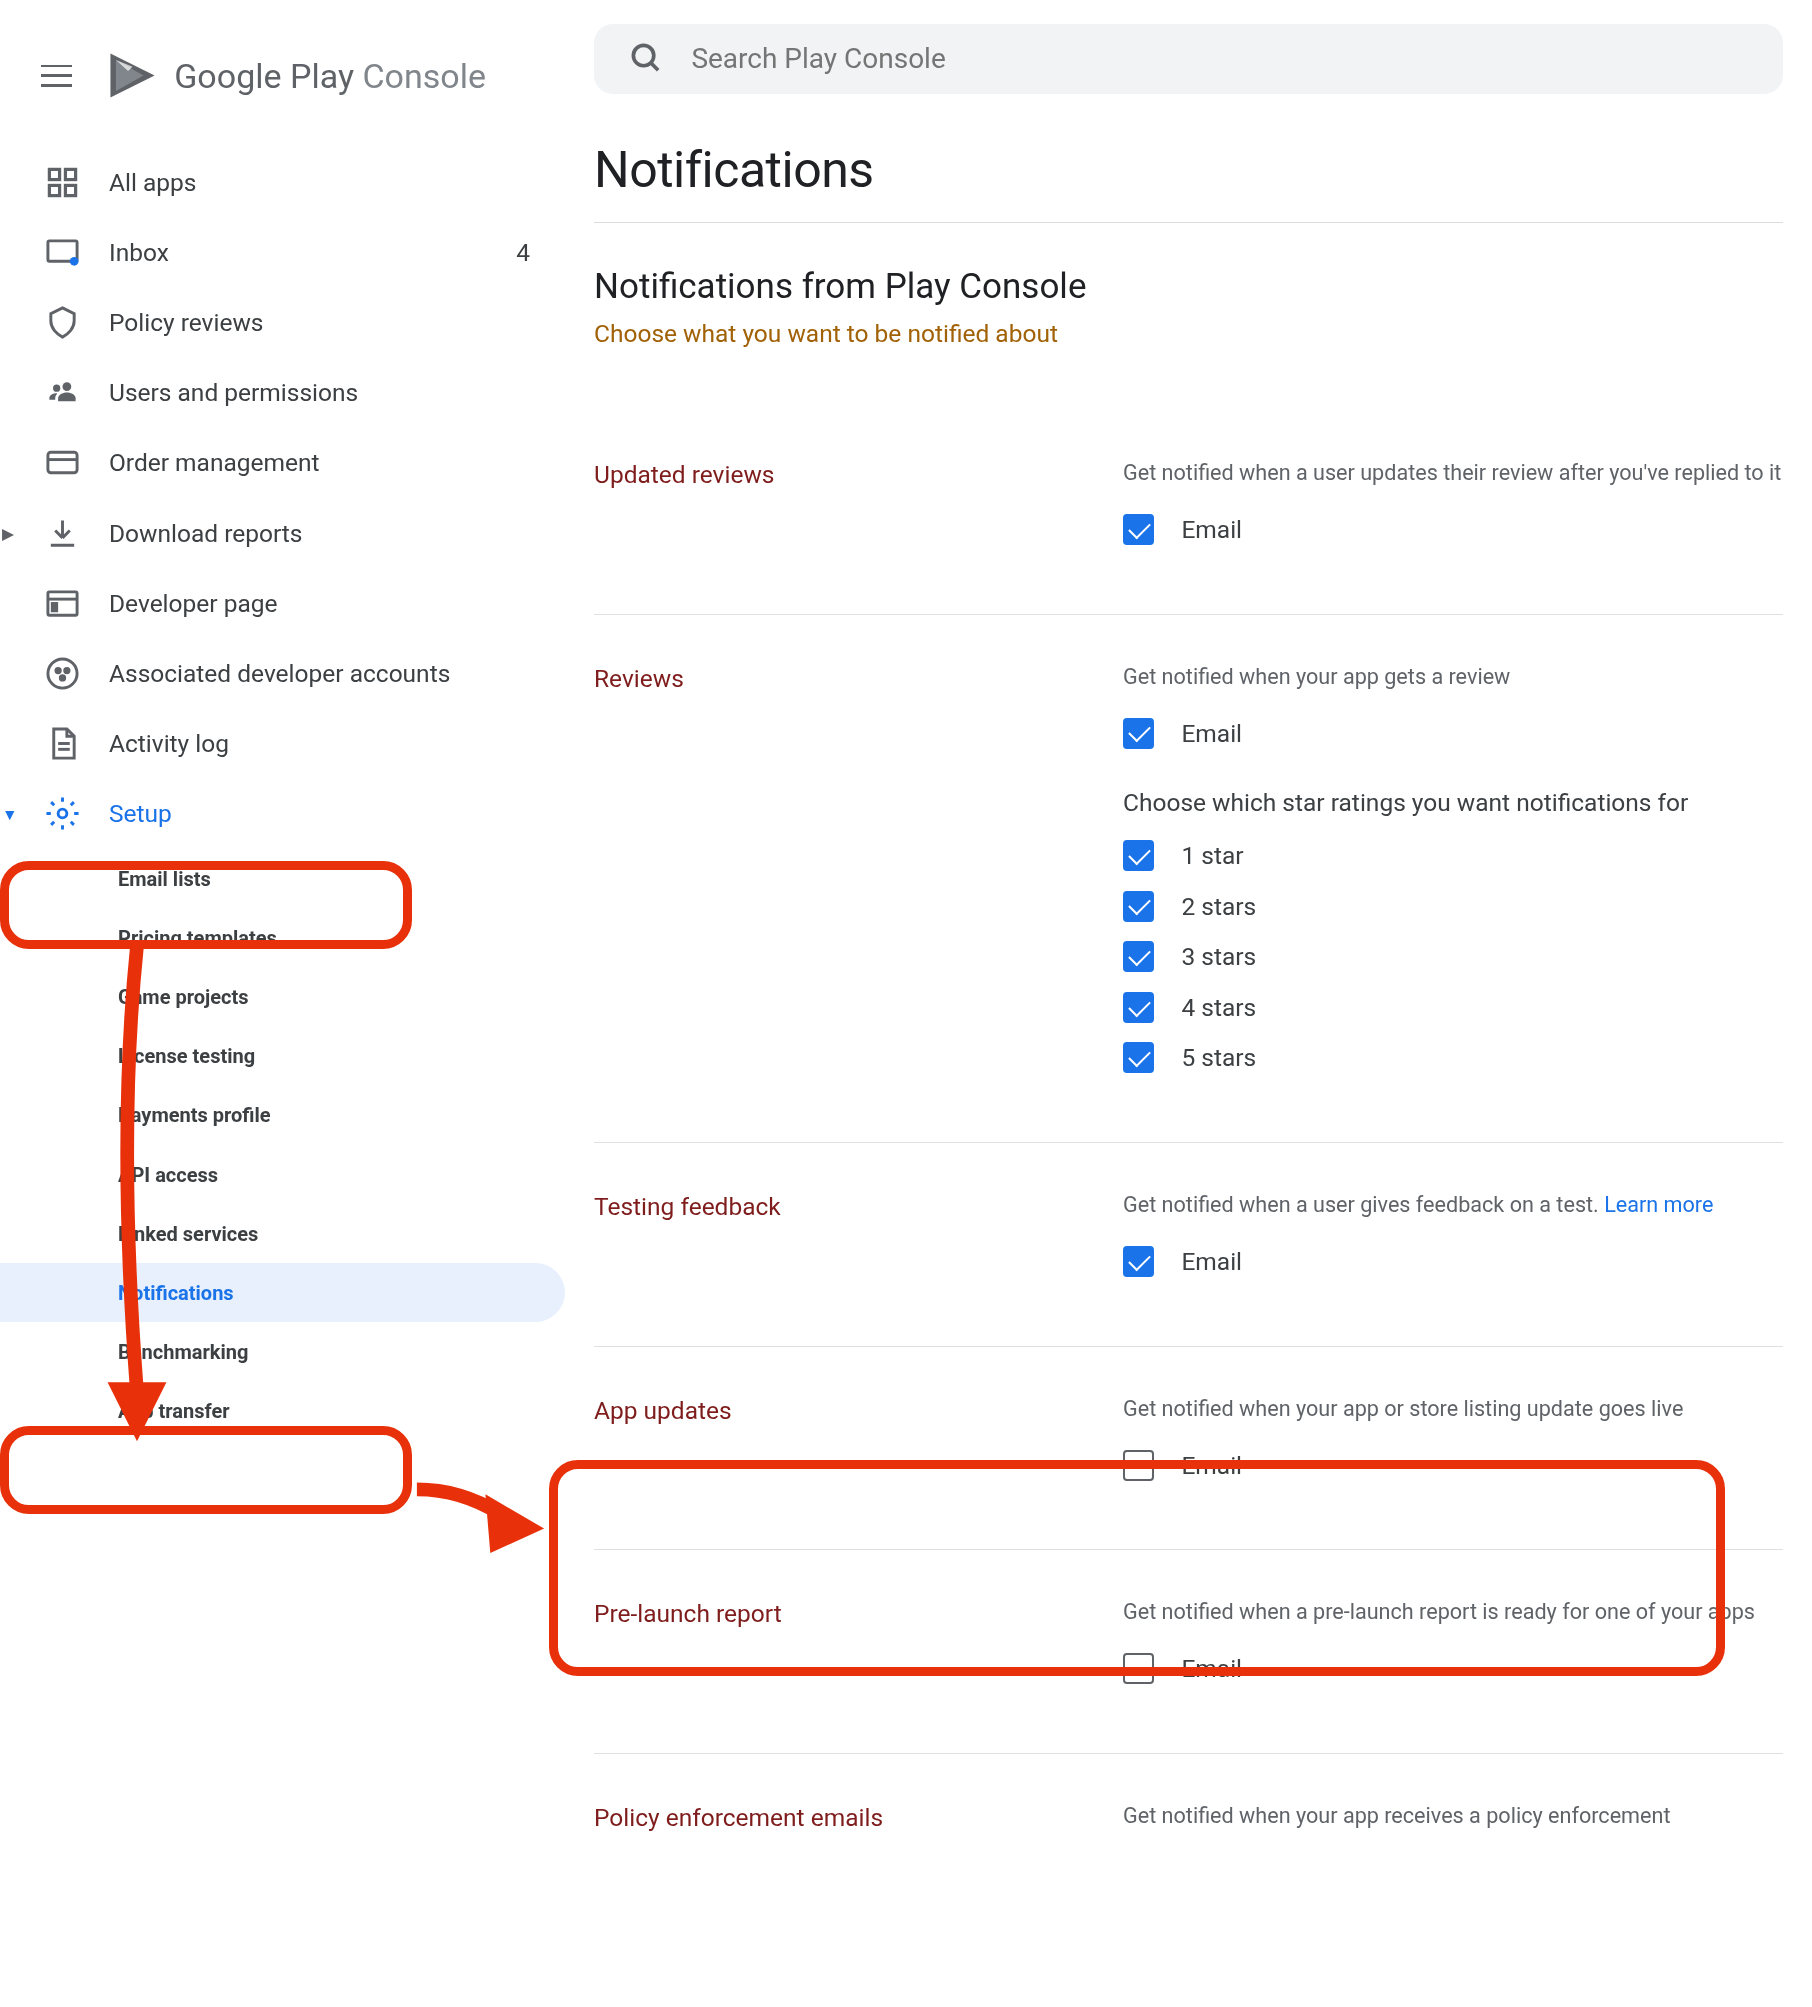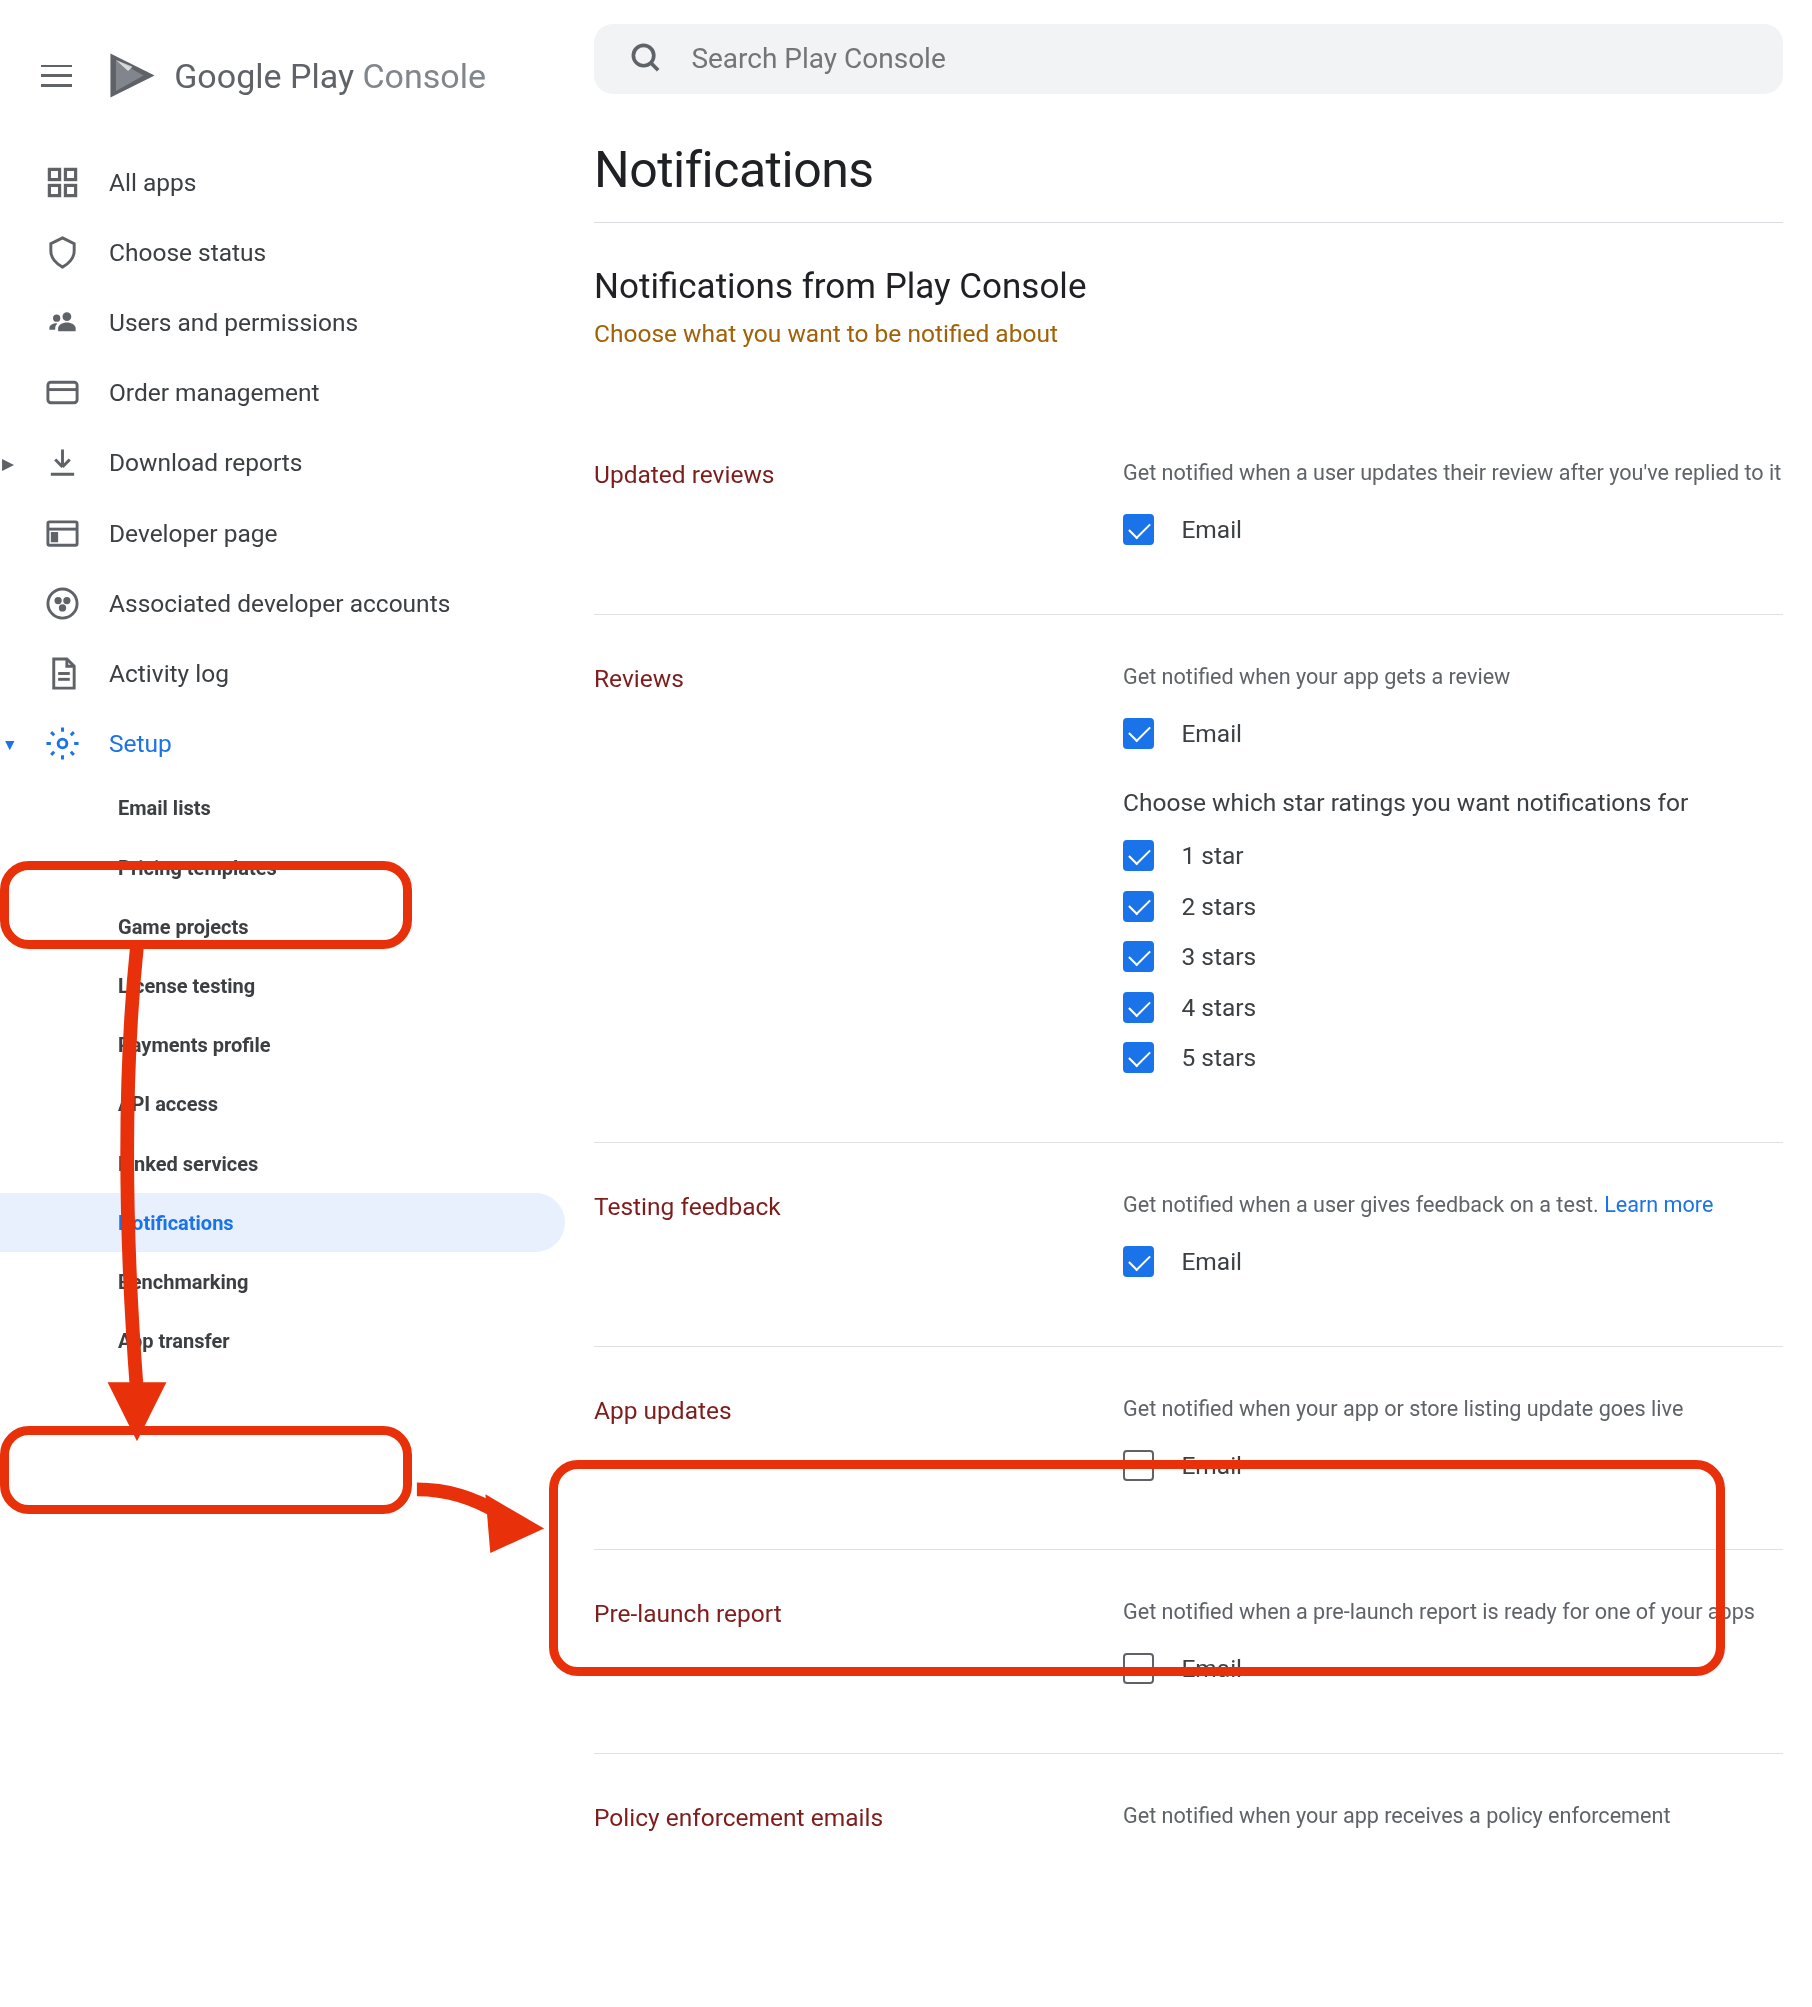--- a/index.html
+++ b/index.html
@@ -280,28 +280,38 @@
             <svg viewBox="0 0 24 24" fill="none" stroke="#5f6368" stroke-width="2.2">
               <rect x="3" y="3" width="7" height="7"></rect>
               <rect x="14" y="3" width="7" height="7"></rect>
               <rect x="3" y="14" width="7" height="7"></rect>
               <rect x="14" y="14" width="7" height="7"></rect>
             </svg>
           </div>
         <span class="sidebar-label">All apps</span>
       </div>
 
+      <div class="sidebar-item">
+        <div class="sidebar-icon">
+            <svg viewBox="0 0 24 24" fill="none" stroke="#5f6368" stroke-width="2">
+              <rect x="2" y="4" width="20" height="14" rx="1"></rect>
+              <circle cx="20" cy="18" r="3" fill="#1a73e8" stroke="none"></circle>
+            </svg>
+          </div>
+        <span class="sidebar-label">Inbox</span>
+        <span class="sidebar-badge">4</span>
+      </div>
 
       <div class="sidebar-item">
         <div class="sidebar-icon">
             <svg viewBox="0 0 24 24" fill="none" stroke="#5f6368" stroke-width="2">
               <path d="M12 2 L20 6 V11 C20 16 16 20 12 22 C8 20 4 16 4 11 V6 Z"></path>
             </svg>
           </div>
-        <span class="sidebar-label">Choose status</span>
+        <span class="sidebar-label">Policy reviews</span>
       </div>
 
       <div class="sidebar-item">
         <div class="sidebar-icon">
             <svg viewBox="0 0 24 24" fill="#5f6368">
               <circle cx="15" cy="8" r="3"></circle>
               <circle cx="8" cy="9" r="2.5"></circle>
               <path d="M15 12c-3 0-6 1.5-6 4v2h12v-2c0-2.5-3-4-6-4z"></path>
               <path d="M8 12.5c-2.5 0-5 1.2-5 3.2V17h4v-1c0-1.2.5-2.3 1.4-3.1C8.3 12.7 8.1 12.5 8 12.5z"></path>
             </svg>

